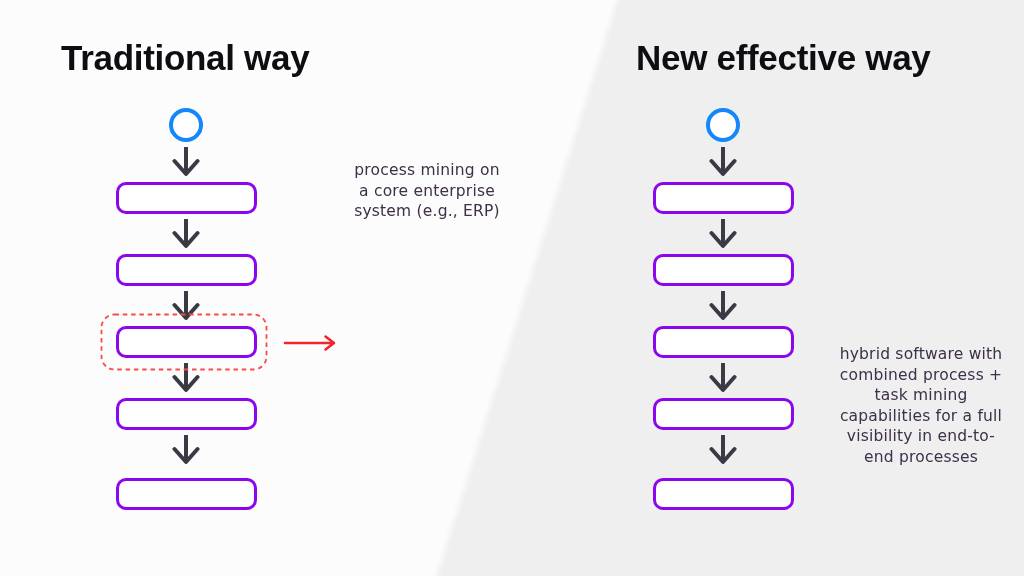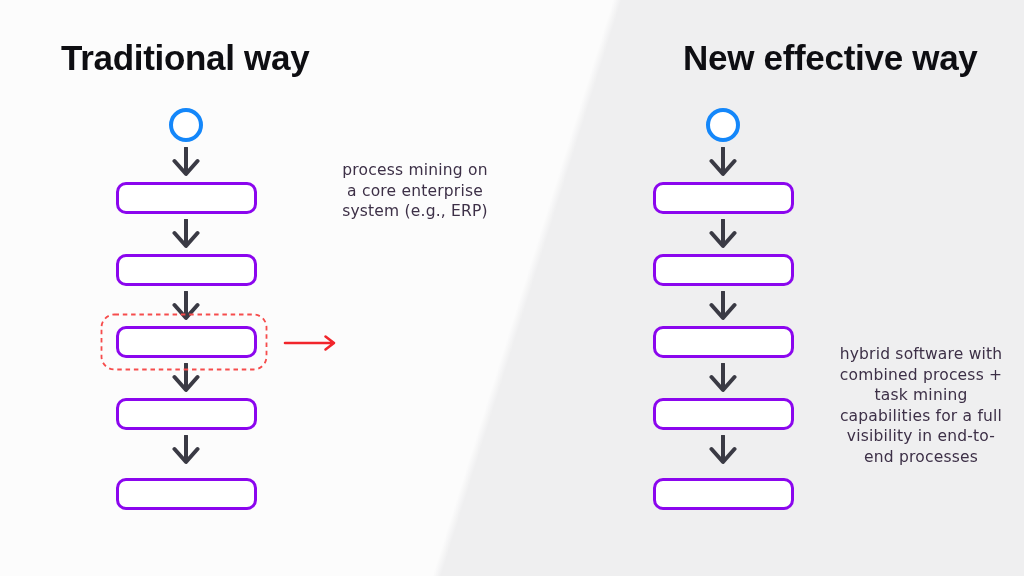--- a/index.html
+++ b/index.html
@@ -19,21 +19,21 @@
     margin: 0;
     font-family: "Liberation Sans", sans-serif;
     font-weight: 700;
     font-size: 35px;
     line-height: 36px;
     letter-spacing: -0.3px;
     color: var(--heading);
     white-space: nowrap;
   }
   .heading-left  { left: 61px; }
-  .heading-right { left: 636px; margin-left: 47px; }
+  .heading-right { left: 636px; }
 
   .flow {
     position: absolute;
     top: 108px;
     width: 142px;
     display: flex;
     flex-direction: column;
     align-items: center;
     gap: 5px;
   }
@@ -81,21 +81,21 @@
   .note {
     position: absolute;
     width: 230px;
     text-align: center;
     font-size: 15.5px;
     line-height: 20.5px;
     letter-spacing: 0.2px;
     color: var(--note);
     white-space: pre-line;
   }
-  .note-process { left: 300px; top: 160px; }
+  .note-process { left: 312px; top: 160px; }
   .note-task    { left: 314px; top: 311px; }
   .note-hybrid  { left: 806px; top: 344px; }
 </style>
 </head>
 <body>
 
 <div class="stage">
 
   <h1 class="heading heading-left">Traditional way</h1>
 

